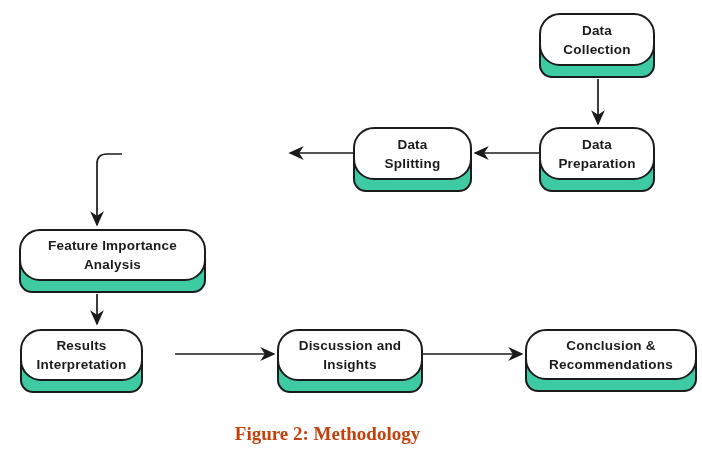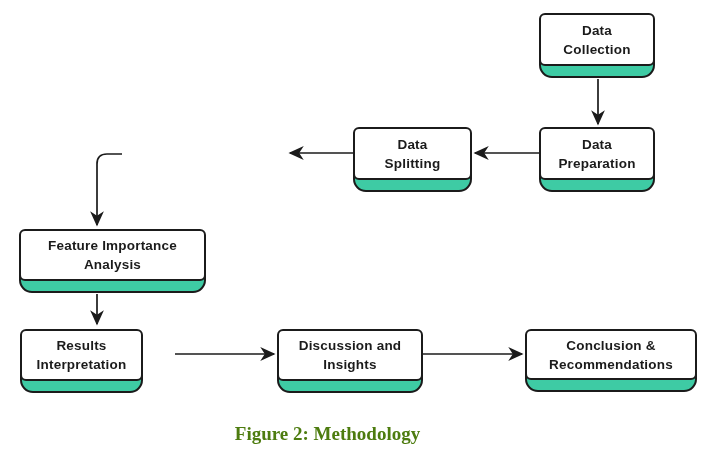--- a/index.html
+++ b/index.html
@@ -26,21 +26,21 @@
     border: 2px solid #1b1b1b;
     border-radius: 13px;
     box-sizing: border-box;
   }
   .node .face {
     position: relative;
     width: 100%;
     height: 100%;
     background: #ffffff;
     border: 2px solid #1b1b1b;
-    border-radius: 6px;
+    border-radius: 21px;
     box-sizing: border-box;
     display: flex;
     align-items: center;
     justify-content: center;
     text-align: center;
     font-weight: 700;
     font-size: 13.5px;
     line-height: 19px;
     letter-spacing: 0.2px;
     color: #1b1b1b;
@@ -65,21 +65,21 @@
   }
   .caption {
     position: absolute;
     left: 0;
     top: 423px;
     width: 655px;
     text-align: center;
     font-family: "Liberation Serif", serif;
     font-weight: 700;
     font-size: 19px;
-    color: #4d7c0f;
+    color: #c2410c;
   }
 </style>
 </head>
 <body>
 
 <div class="canvas">
 
   <svg class="edges-layer" width="702" height="456" viewBox="0 0 702 456" xmlns="http://www.w3.org/2000/svg">
     <defs>
       <marker id="arrowhead" viewBox="0 0 10 10" refX="9" refY="5" markerWidth="9" markerHeight="9" orient="auto-start-reverse">

